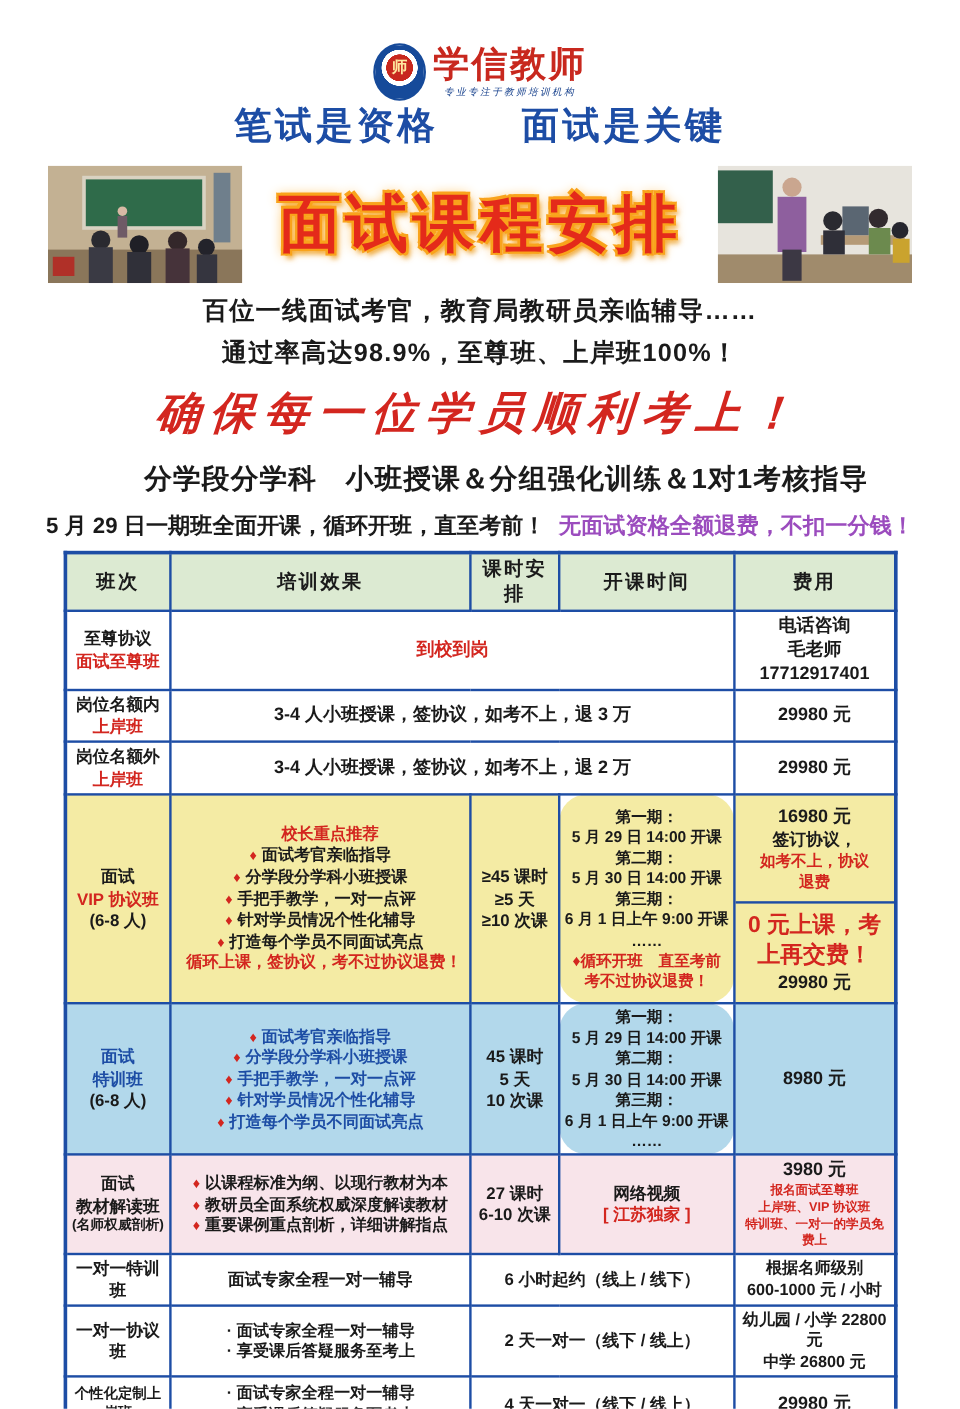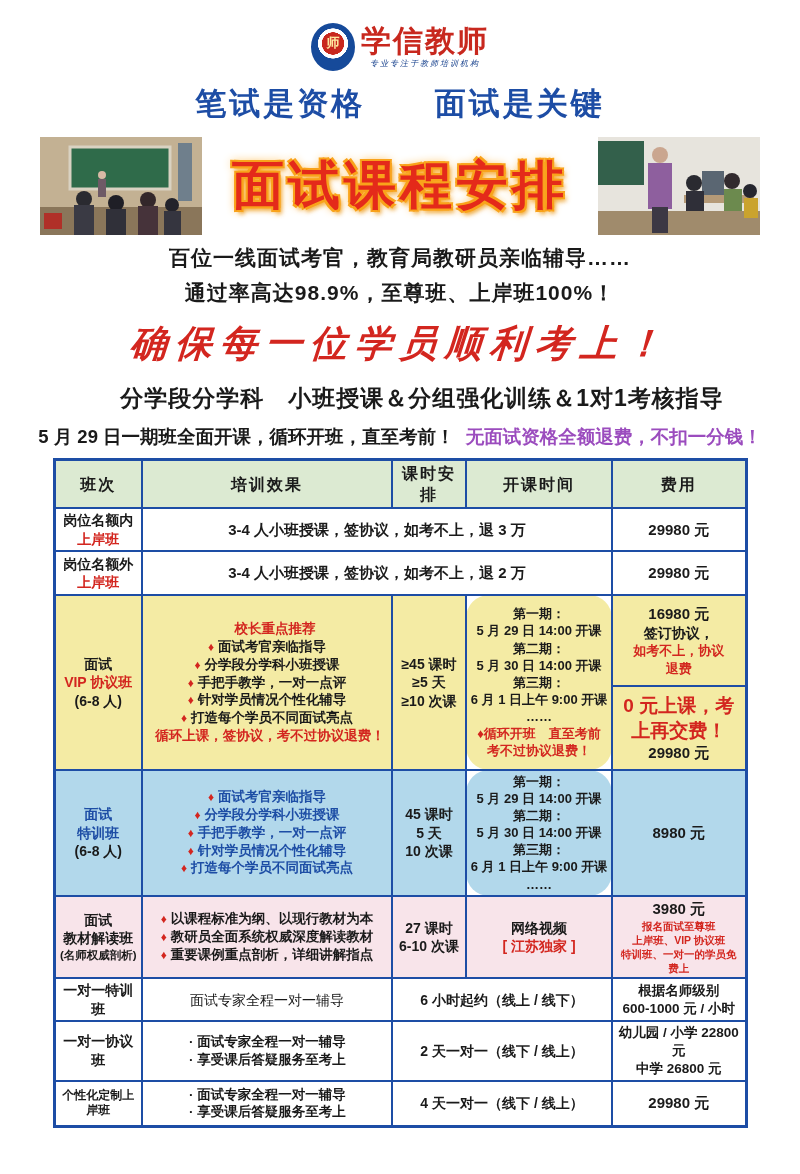--- a/index.html
+++ b/index.html
@@ -2,34 +2,34 @@
 <html><head>
 <meta charset="utf-8">
 <style>
   * { margin:0; padding:0; box-sizing:border-box; }
   html,body { background:#ffffff; }
   body {
     width:800px; height:1174px; margin:0 auto; overflow:hidden;
     font-family:"Liberation Sans","DejaVu Sans",sans-serif; color:#1a1a1a;
   }
   
-  .header-row { display:flex; justify-content:center; align-items:flex-start; gap:12px; padding-top:23px; }
+  .header-row { display:flex; justify-content:center; align-items:flex-start; gap:12px; padding-top:36px; }
   .logo-block { display:flex; align-items:center; gap:6px; }
   .logo-badge {
     width:44px; height:48px; border-radius:50%;
     background:radial-gradient(circle at 50% 42%, #c8281e 0 34%, #ffffff 35% 46%, #164a9a 47% 100%);
     border:2px solid #164a9a; position:relative; flex:0 0 auto;
   }
   .logo-badge::after { content:"师"; position:absolute; left:50%; top:42%; transform:translate(-50%,-50%);
     color:#ffe9a0; font-size:13px; font-weight:bold; }
   .logo-texts { display:flex; flex-direction:column; align-items:center; }
   .logo-title { color:#c8281e; font-size:30px; font-weight:900; letter-spacing:2px; line-height:1.05; }
   .logo-tagline { color:#16408c; font-size:8px; font-style:italic; letter-spacing:2px; margin-top:2px; }
   .headline { color:#d3261f; font-size:31px; font-weight:900; letter-spacing:1px; padding-top:6px; }
-  .subheadline { margin-top:12px; text-align:center; color:#1d4da5; font-size:31px; font-weight:900; letter-spacing:3px; }
+  .subheadline { text-align:center; color:#1d4da5; font-size:31px; font-weight:900; letter-spacing:3px; }
   .subheadline span + span { margin-left:58px; }
   
   .photo-strip { margin:10px 40px 0; display:flex; align-items:center; justify-content:space-between; height:102px; }
   .photo { width:162px; height:98px; flex:0 0 auto; overflow:hidden; }
   .banner-title {
     flex:1; text-align:center; font-size:52px; font-weight:900; letter-spacing:4px; color:#e42a1a;
     text-shadow:-2px -2px 0 #f9a31b, 2px -2px 0 #f9a31b, -2px 2px 0 #f9a31b, 2px 2px 0 #f9a31b,
                  0 0 10px rgba(255,170,30,.95), 3px 4px 4px rgba(230,140,0,.75);
   }
   
@@ -144,20 +144,31 @@
     </colgroup>
   <tbody>
       <tr>
     <th>班次</th>
     <th>培训效果</th>
     <th>课时安排</th>
     <th>开课时间</th>
     <th>费用</th>
   </tr>
 
+  <tr class="row-white" style="height:46px">
+    <td class="cell-name">
+      <div>至尊协议</div>
+      <div class="red">面试至尊班</div>
+    </td>
+    <td colspan="3" class="effect-center red">到校到岗</td>
+    <td class="fee" style="font-weight:600">
+      <div>电话咨询</div>
+      <div>毛老师 17712917401</div>
+    </td>
+  </tr>
 
   <tr class="row-white" style="height:33px">
     <td class="cell-name">
       <div>岗位名额内</div>
       <div class="red">上岸班</div>
     </td>
     <td colspan="3" class="effect-center">3-4 人小班授课，签协议，如考不上，退 3 万</td>
     <td class="fee">29980 元</td>
   </tr>
 
@@ -266,21 +277,21 @@
     <td>
       <div class="fee">3980 元</div>
       <div class="small-red">报名面试至尊班</div>
       <div class="small-red">上岸班、VIP 协议班</div>
       <div class="small-red">特训班、一对一的学员免费上</div>
     </td>
   </tr>
 
   <tr class="row-white" style="height:40px">
     <td class="cell-name">一对一特训班</td>
-    <td style="font-size:14px; font-weight:400">面试专家全程一对一辅导</td>
+    <td style="font-size:14px; font-weight:700">面试专家全程一对一辅导</td>
     <td colspan="2" style="font-size:14px; font-weight:700">6 小时起约（线上 / 线下）</td>
     <td style="font-size:13.5px; font-weight:700">
       <div>根据名师级别</div>
       <div>600-1000 元 / 小时</div>
     </td>
   </tr>
 
   <tr class="row-white" style="height:46px">
     <td class="cell-name">一对一协议班</td>
     <td style="font-size:13.5px; font-weight:700; text-align:left; padding-left:46px">

